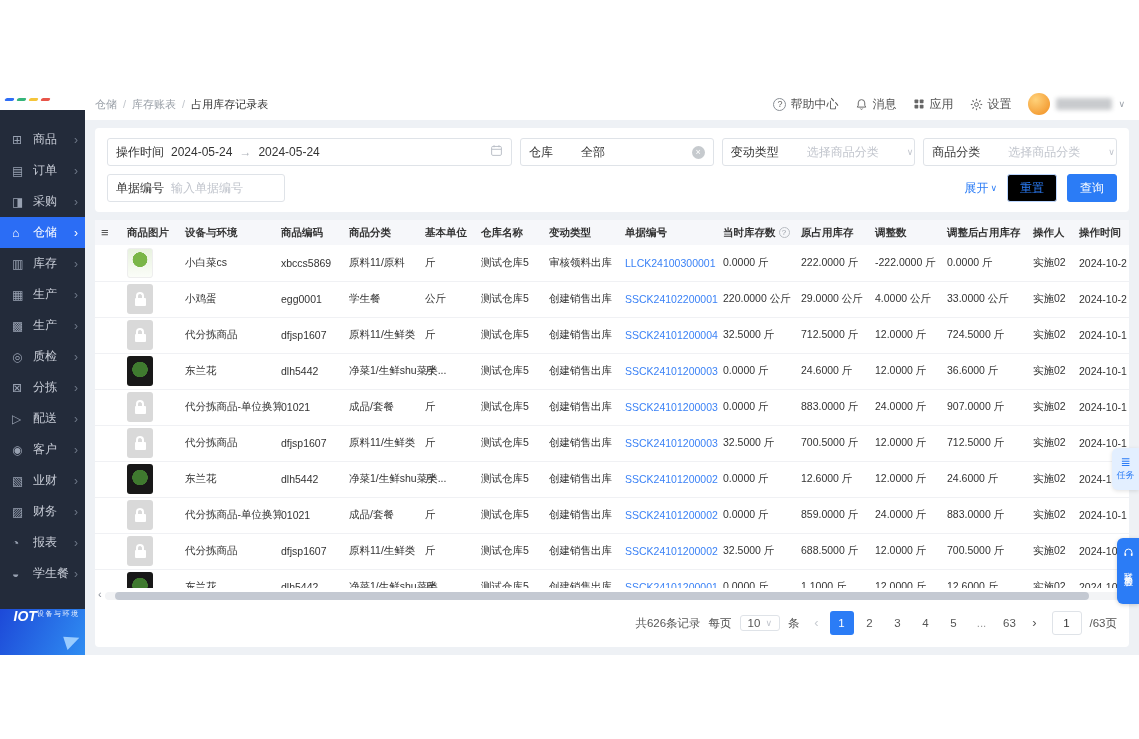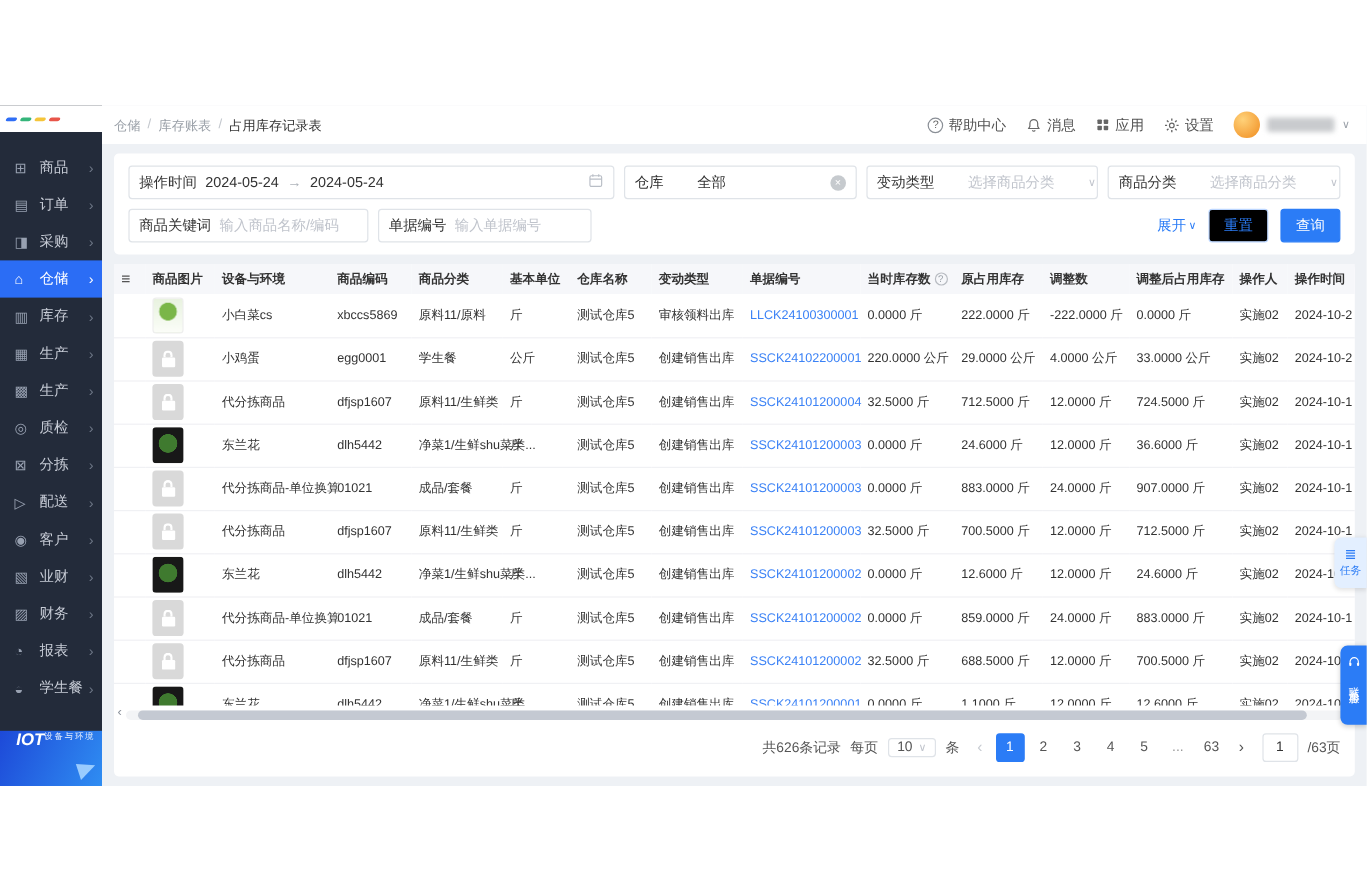--- a/index.html
+++ b/index.html
@@ -292,24 +292,20 @@
             <span class="ph">选择商品分类</span>
             <span class="chev">∨</span>
           </div>
           <div class="control grow">
             <span class="lbl">商品分类</span>
             <span class="ph">选择商品分类</span>
             <span class="chev">∨</span>
           </div>
         </div>
         <div class="filter-row">
-          <div class="control kw-control">
-            <span class="lbl">商品关键词</span>
-            <input type="text" placeholder="输入商品名称/编码" style="">
-          </div>
           <div class="control docno-control">
             <span class="lbl">单据编号</span>
             <input type="text" placeholder="输入单据编号" style="">
           </div>
           <div class="filter-actions">
             <span class="expand-link">
               <span>展开</span>
               <span class="chev">∨</span>
             </span>
             <button class="btn btn-reset">重置</button>

